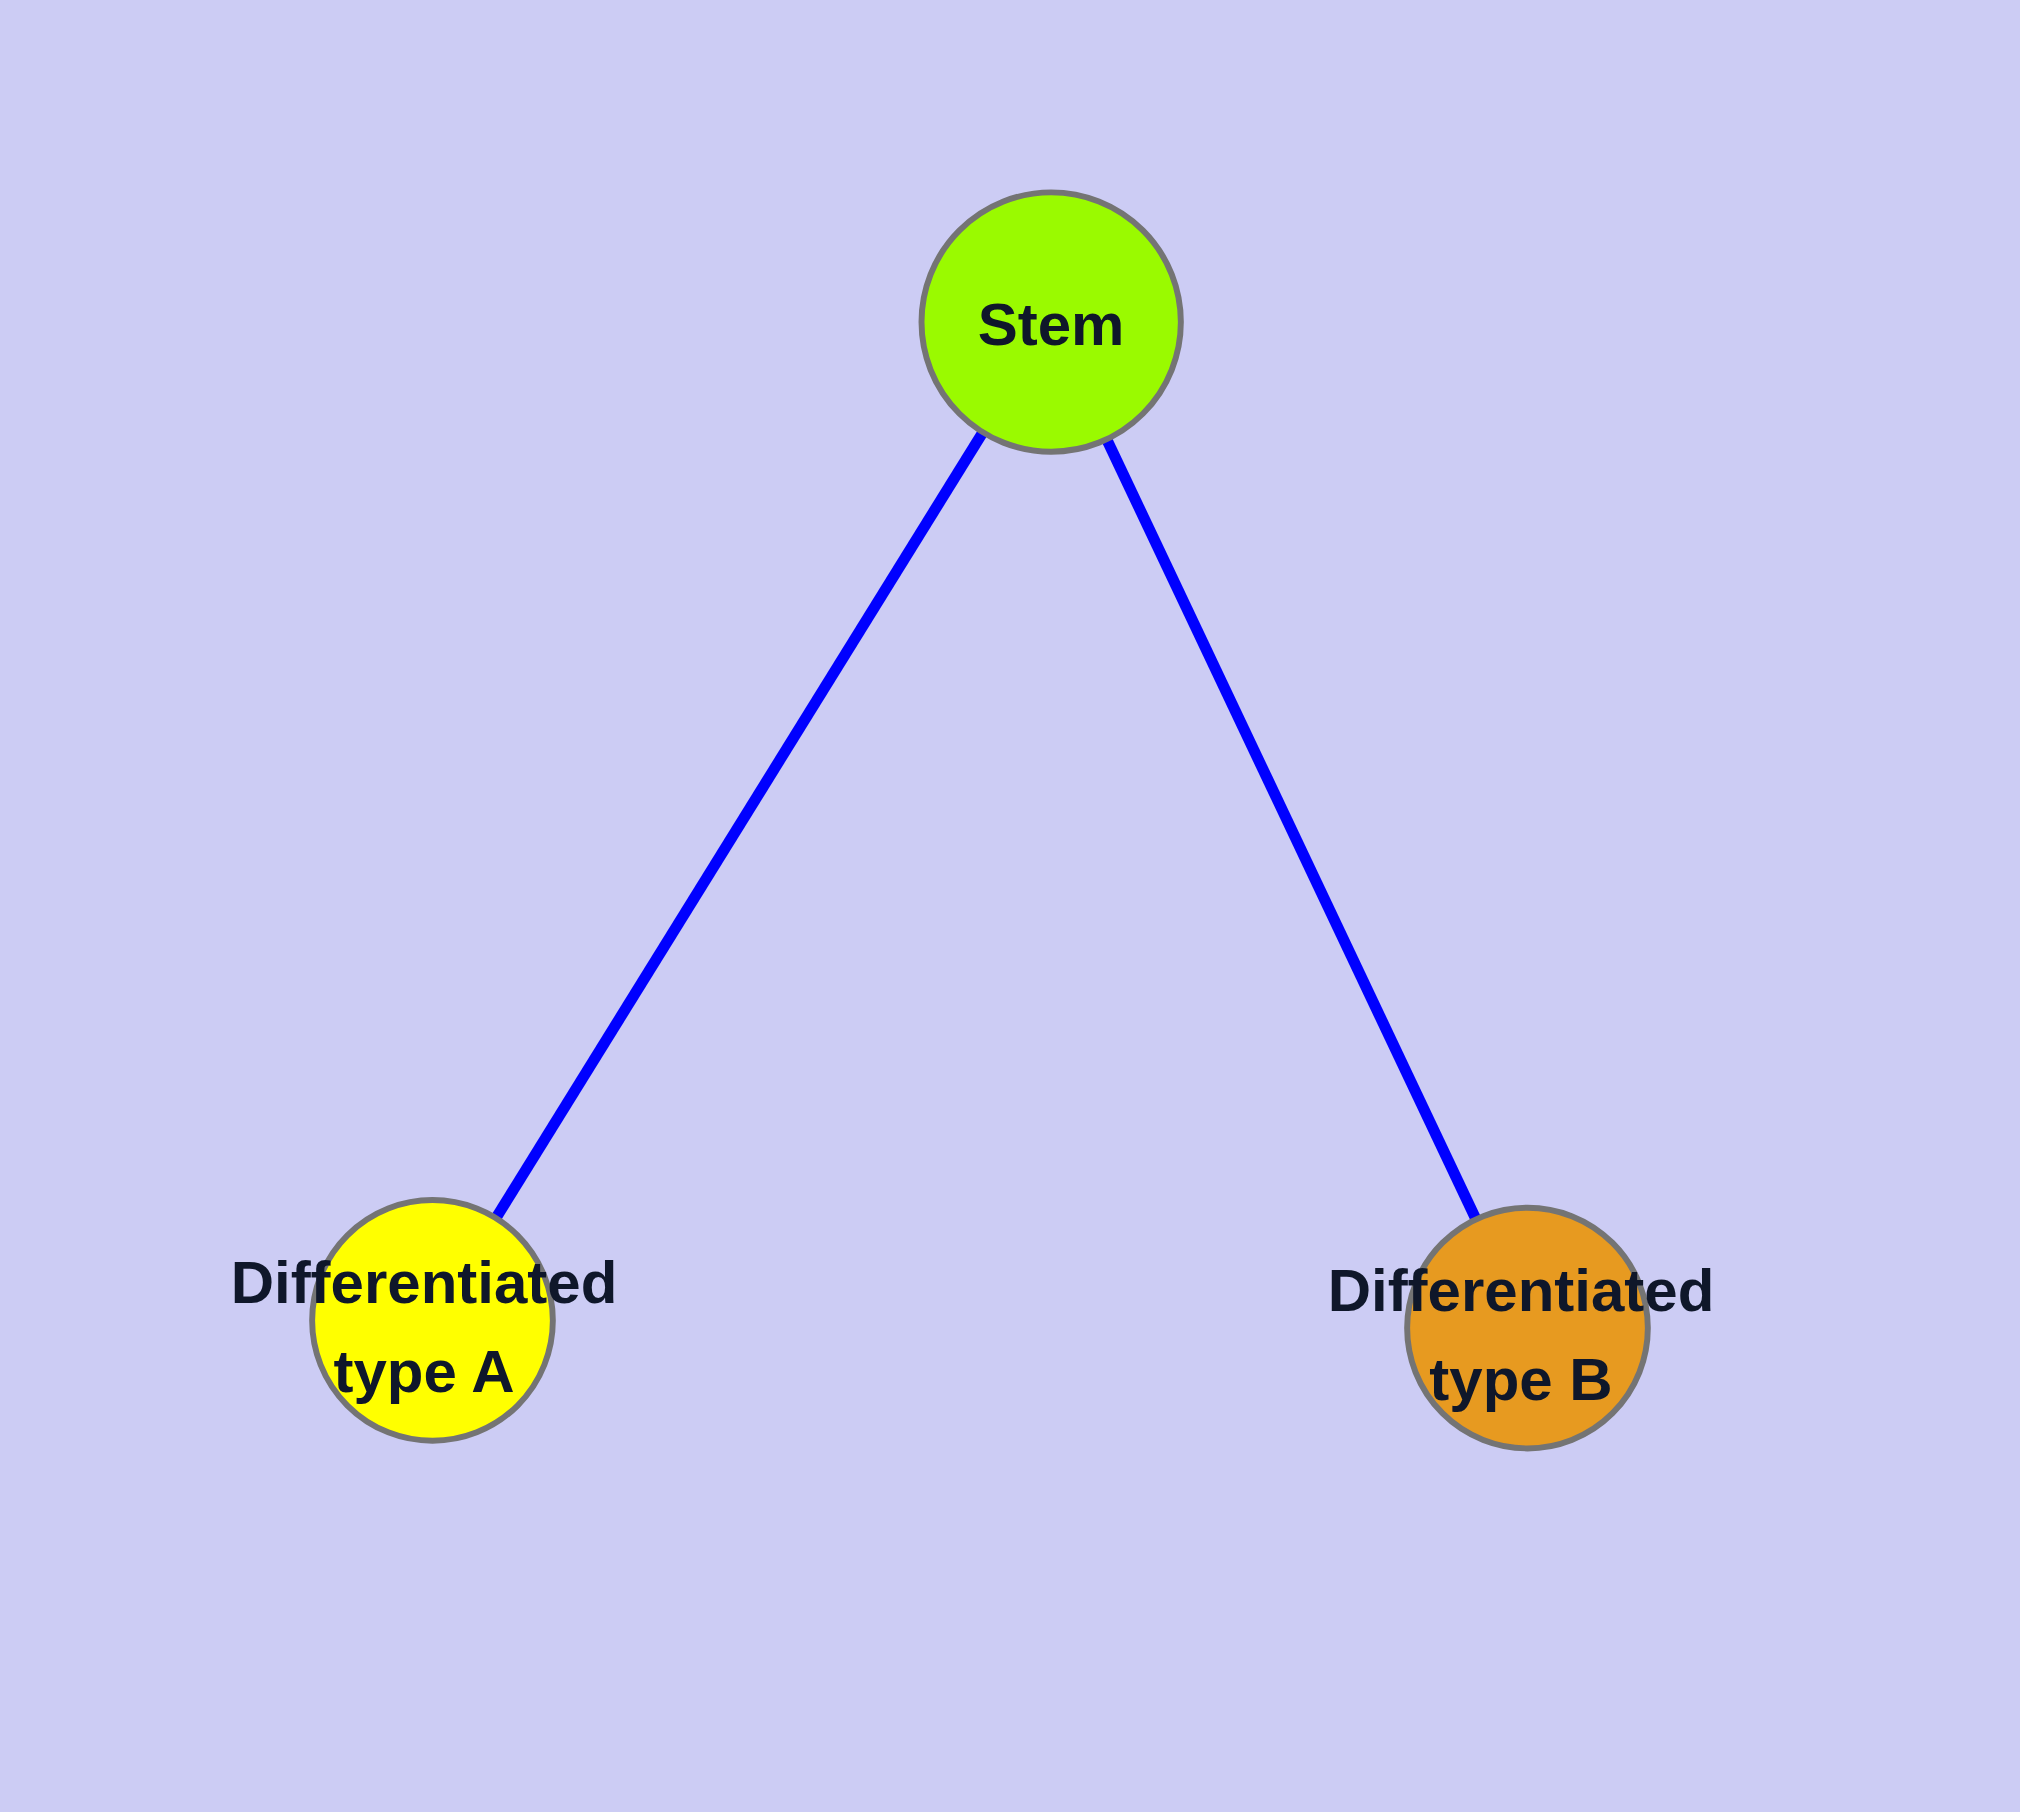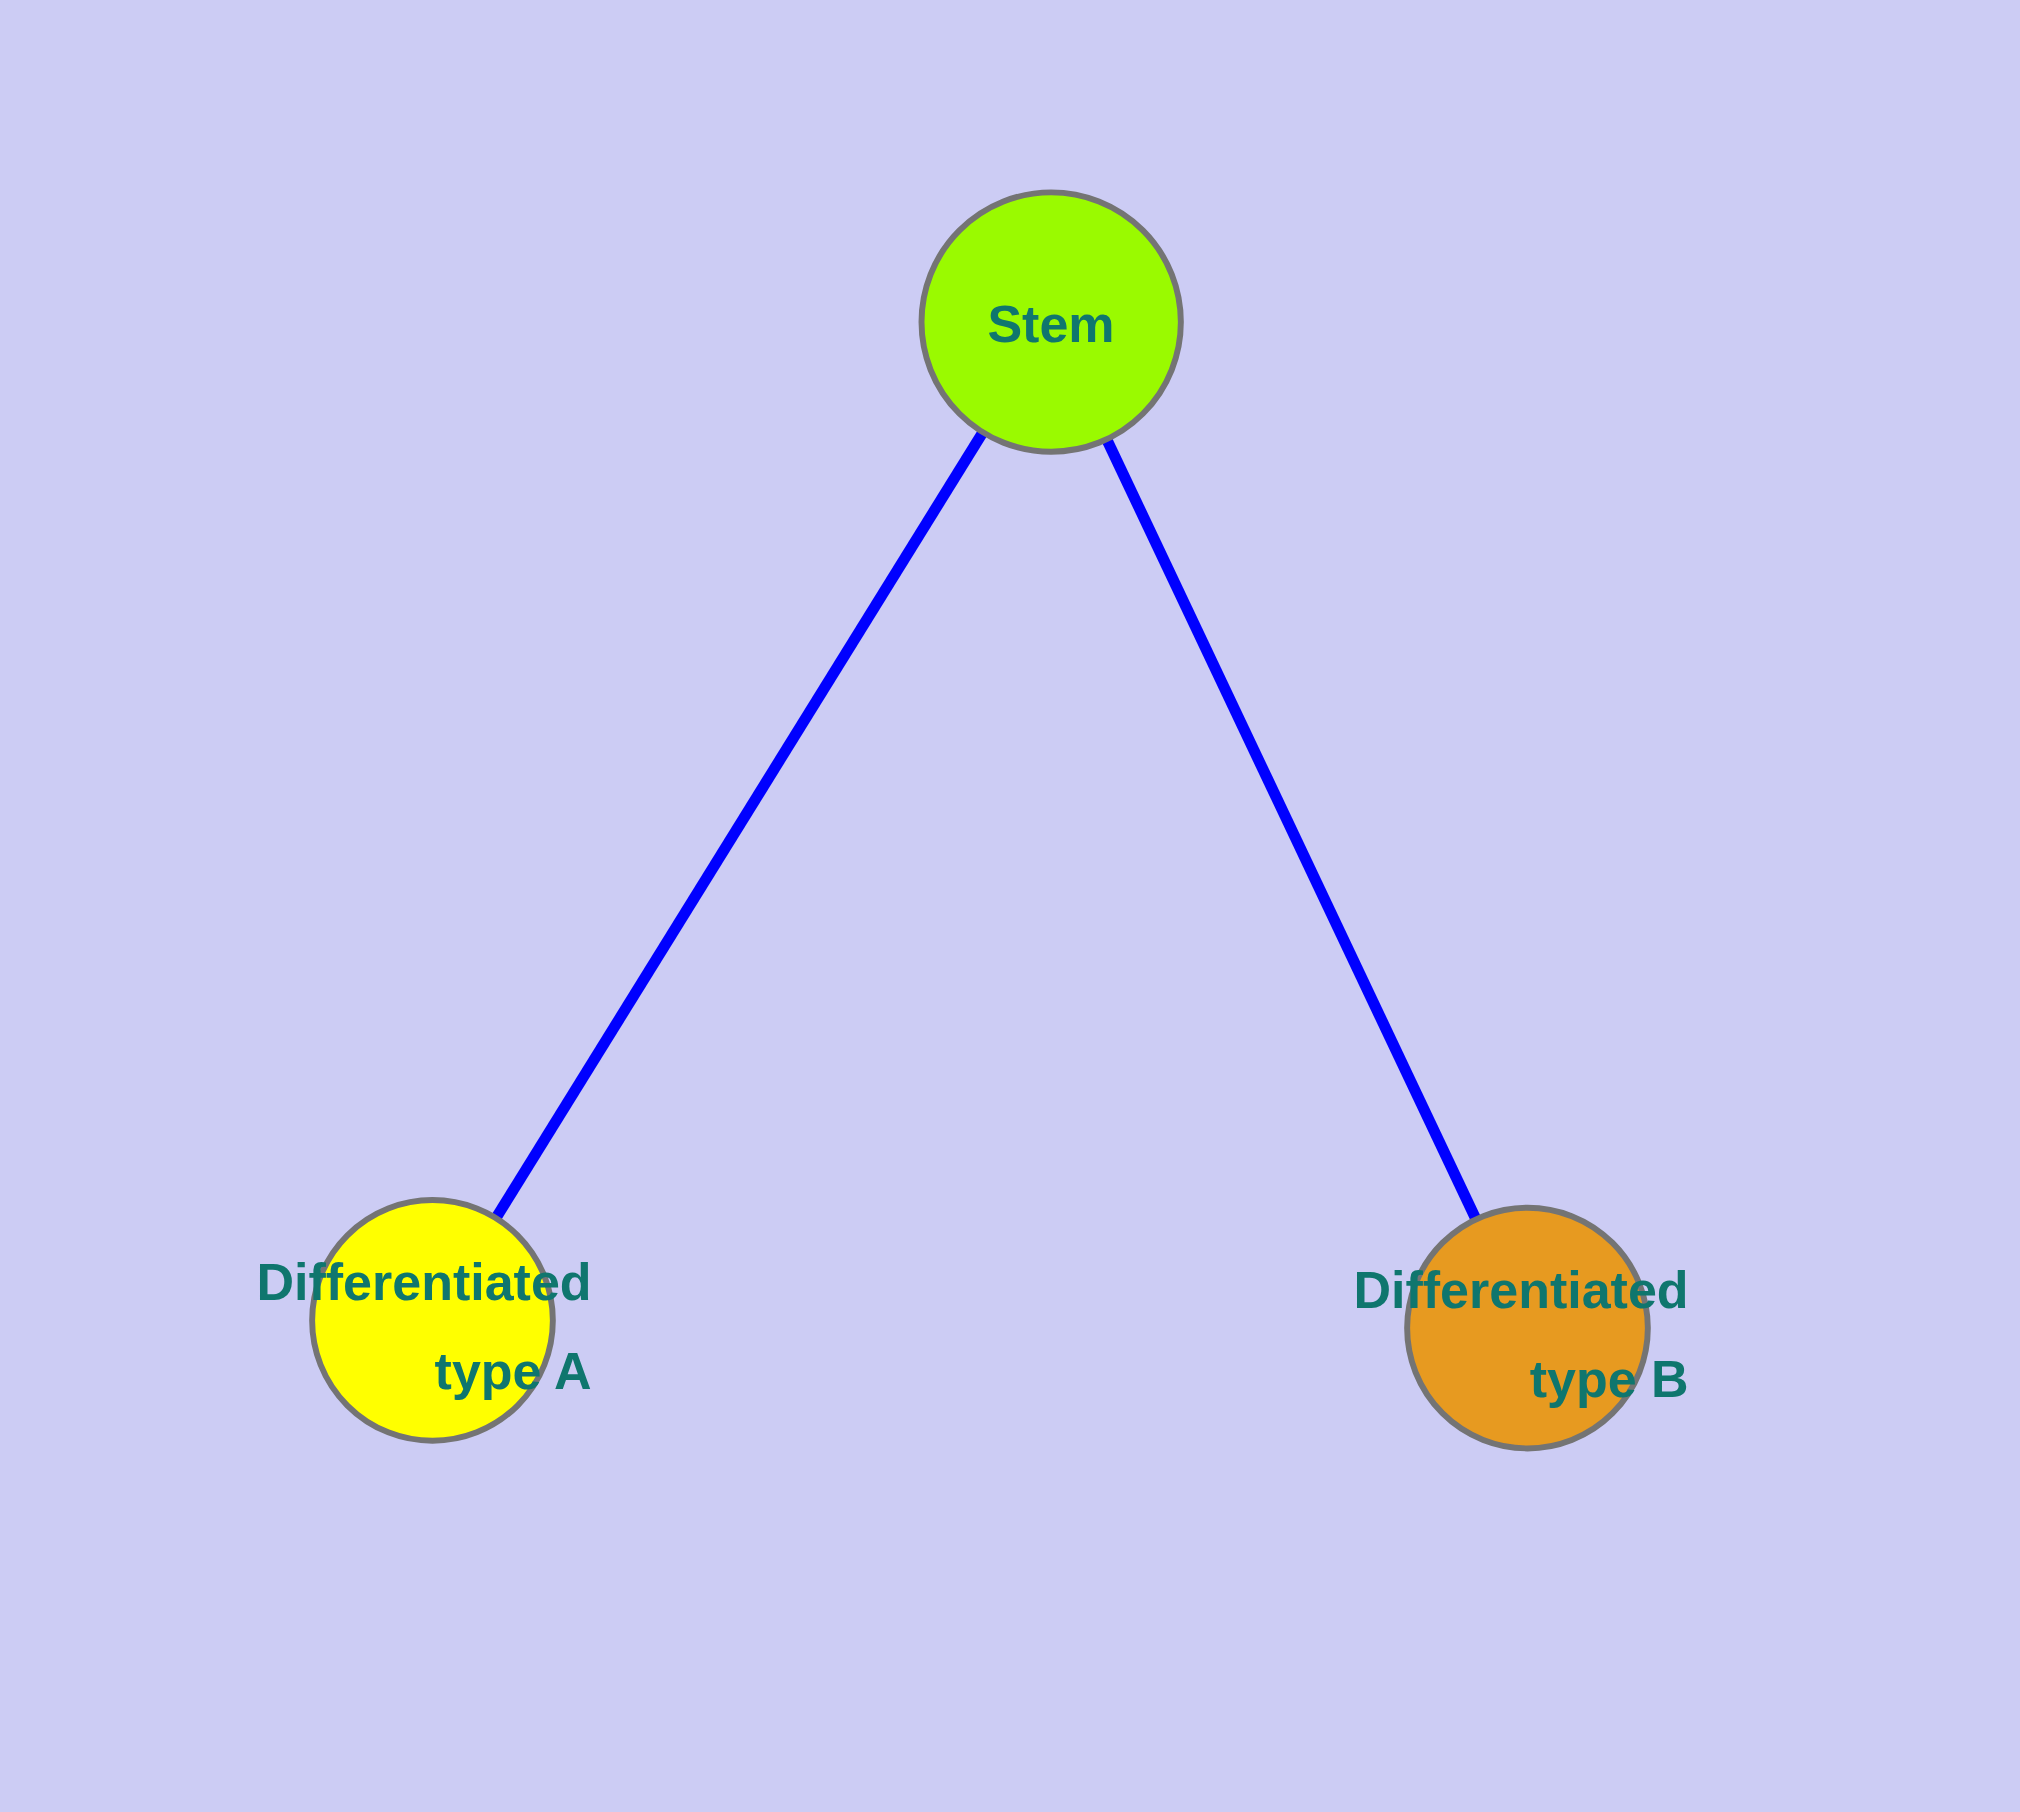--- a/index.html
+++ b/index.html
@@ -25,24 +25,24 @@
     fill: none;
   }
   .node-circle {
     stroke: #747474;
     stroke-width: 7;
   }
   .node-label {
     position: absolute;
     transform: translate(-50%, -50%);
     font-weight: bold;
-    font-size: 52px;
+    font-size: 60px;
     line-height: 89px;
-    color: #0f766e;
-    text-align: right;
+    color: #0f172a;
+    text-align: center;
     white-space: pre-line;
     z-index: 2;
   }
   .node-label.stem   { left: 1051px; top: 324px; }
   .node-label.type-a { left: 424px;  top: 1327px; }
   .node-label.type-b { left: 1521px; top: 1335px; }
 </style>
 </head>
 <body>
 

